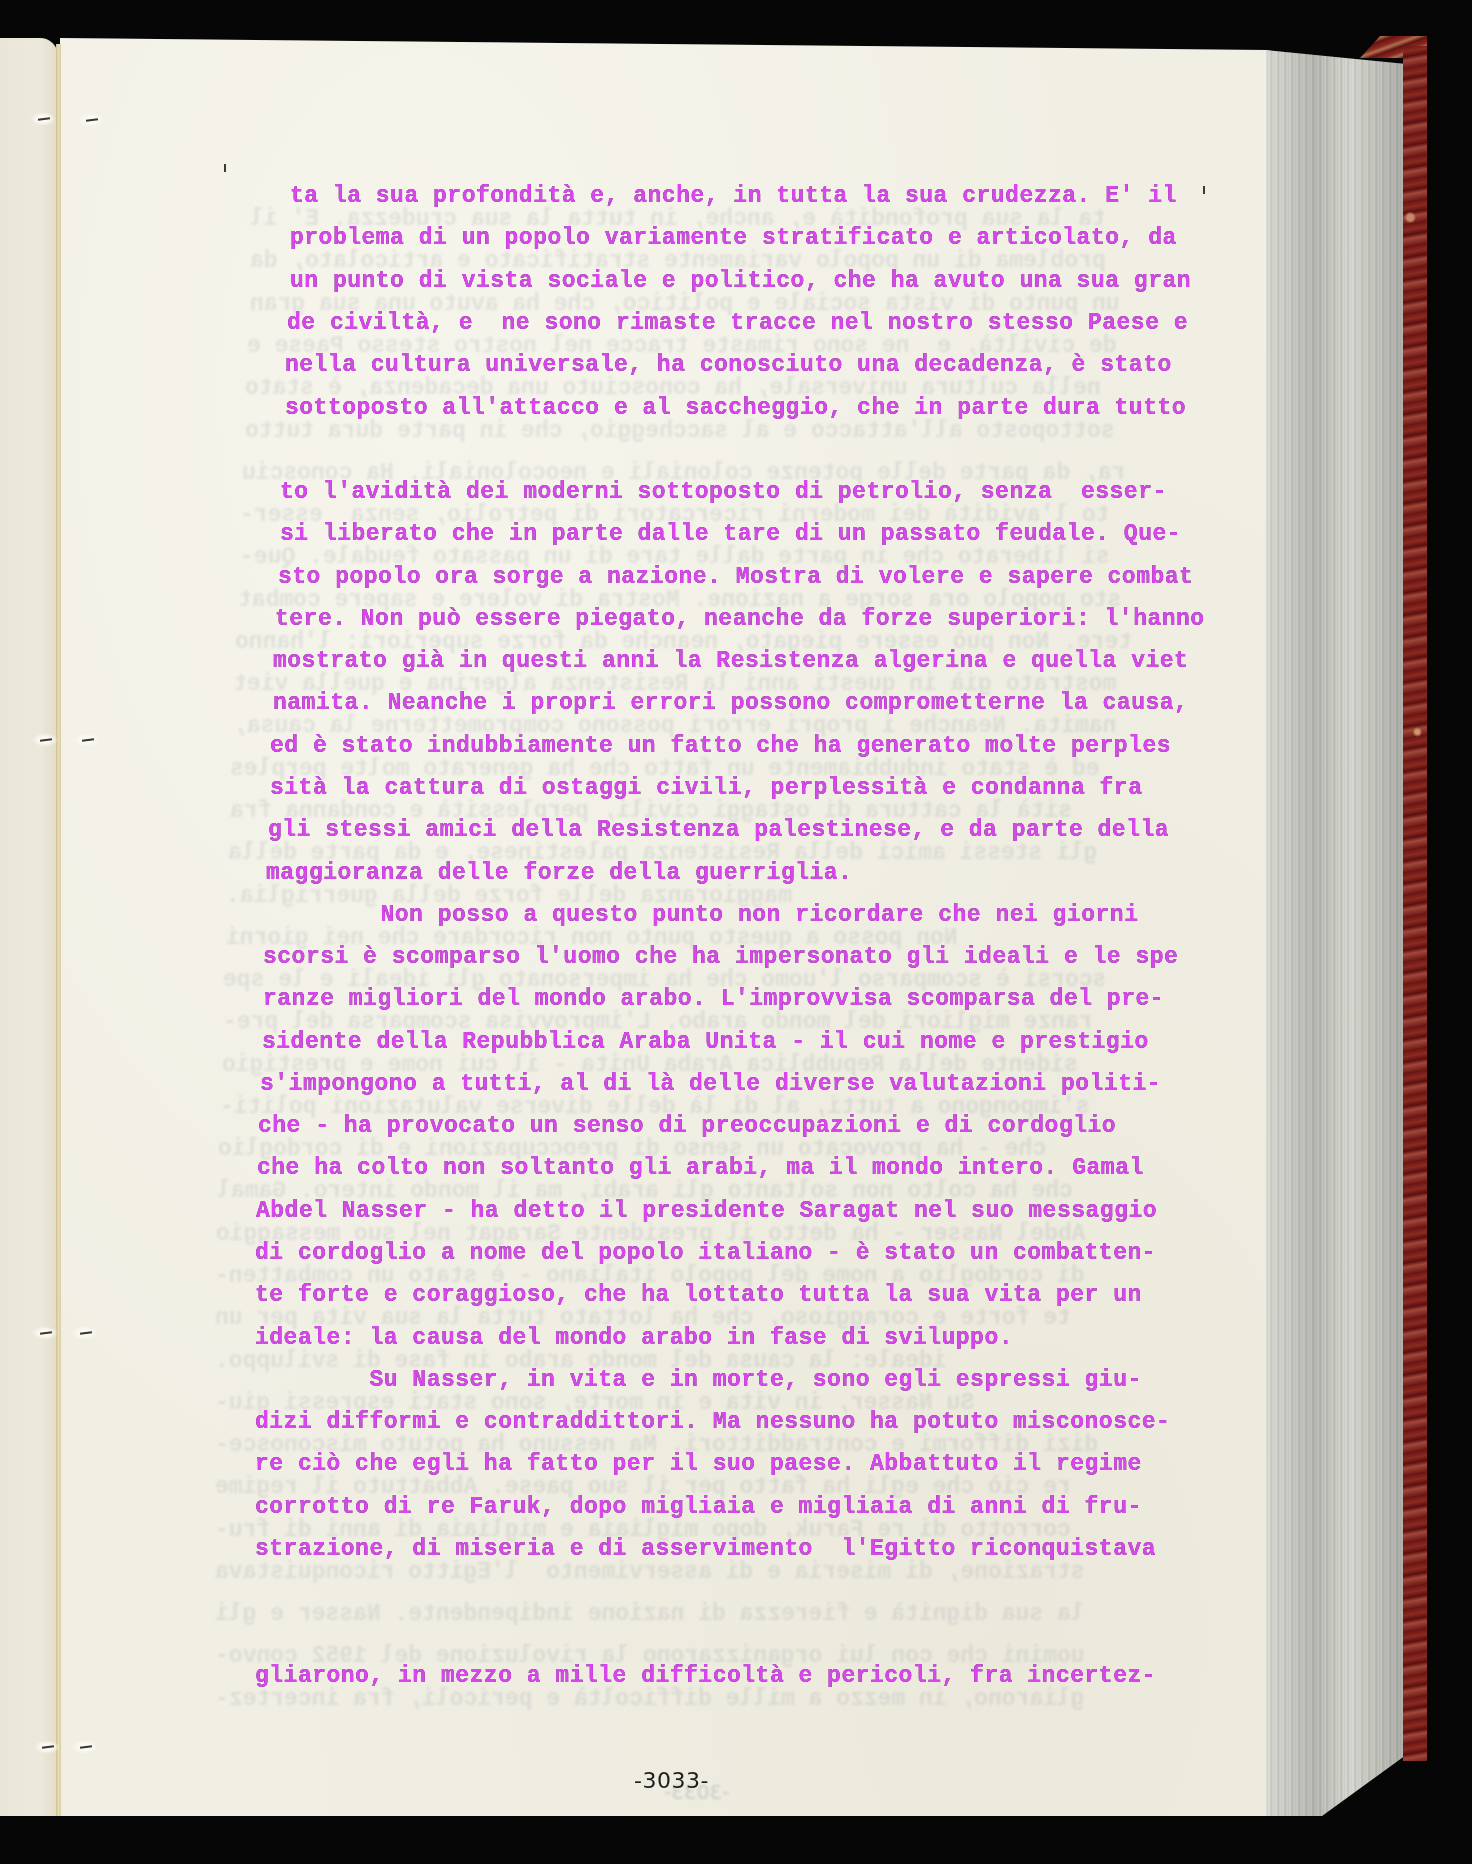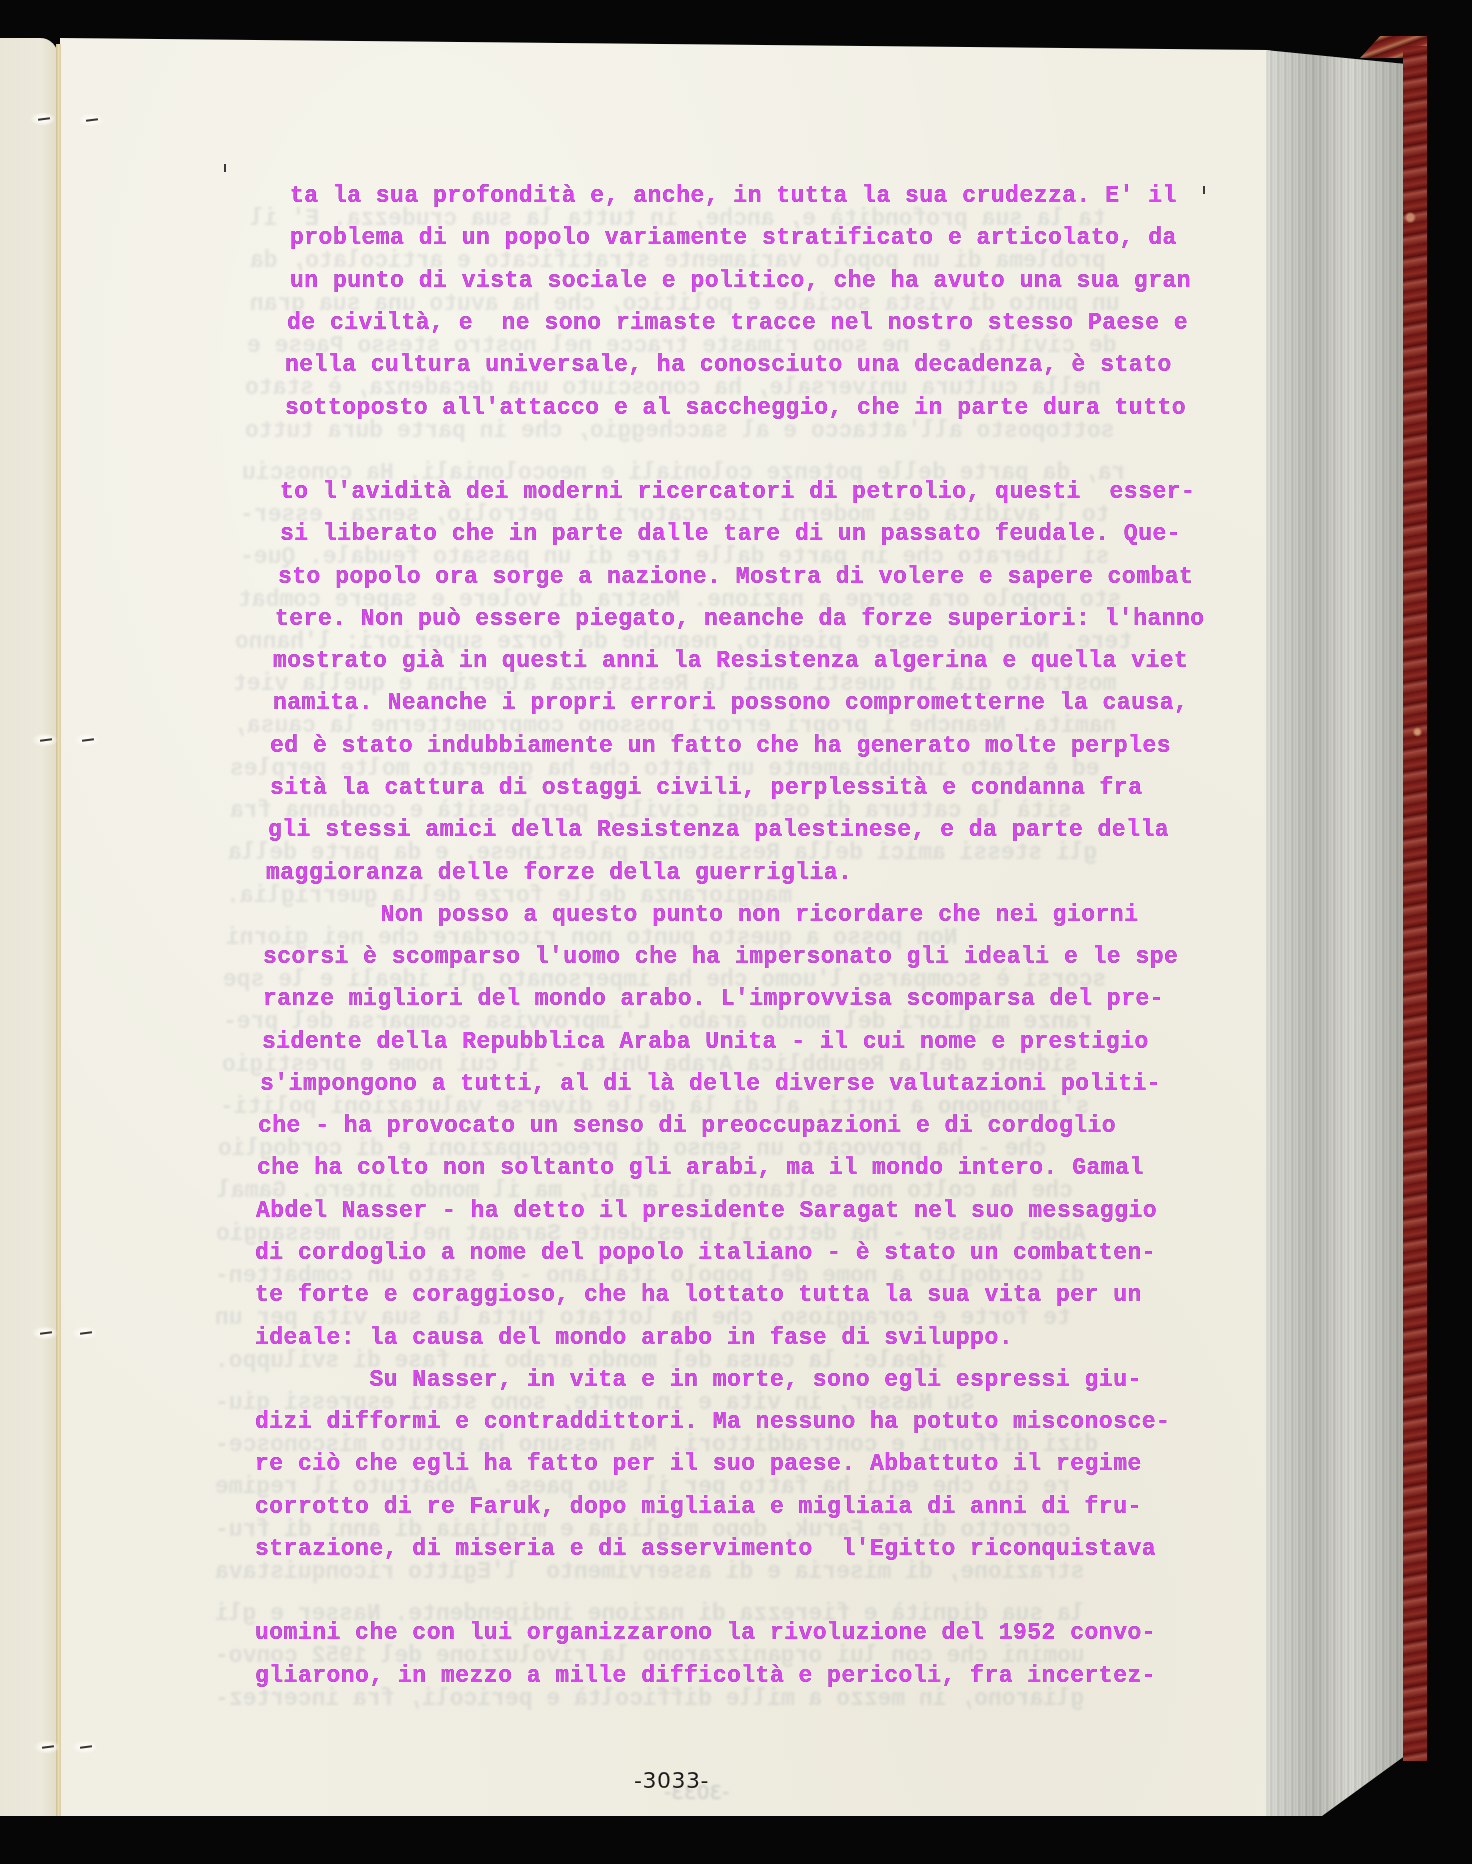--- a/index.html
+++ b/index.html
@@ -209,21 +209,21 @@
       <div class="ghost" style="left: 215px; top: 1643px;">uomini che con lui organizzarono la rivoluzione del 1952 convo-</div>
       <div class="ghost" style="left: 215px; top: 1686px;">gliarono, in mezzo a mille difficoltà e pericoli, fra incertez-</div>
     </div>
   <div class="text-block" id="lines-block">
       <div class="line" style="left: 290px; top: 183px;">ta la sua profondità e, anche, in tutta la sua crudezza. E' il</div>
       <div class="line" style="left: 290px; top: 225px;">problema di un popolo variamente stratificato e articolato, da</div>
       <div class="line" style="left: 290px; top: 268px;">un punto di vista sociale e politico, che ha avuto una sua gran</div>
       <div class="line" style="left: 287px; top: 310px;">de civiltà, e  ne sono rimaste tracce nel nostro stesso Paese e</div>
       <div class="line" style="left: 285px; top: 352px;">nella cultura universale, ha conosciuto una decadenza, è stato</div>
       <div class="line" style="left: 285px; top: 395px;">sottoposto all'attacco e al saccheggio, che in parte dura tutto</div>
-      <div class="line" style="left: 280px; top: 479px;">to l'avidità dei moderni ricercatori di petrolio, questi  esser-</div>
+      <div class="line" style="left: 280px; top: 479px;">to l'avidità dei moderni sottoposto di petrolio, senza  esser-</div>
       <div class="line" style="left: 280px; top: 521px;">si liberato che in parte dalle tare di un passato feudale. Que-</div>
       <div class="line" style="left: 278px; top: 564px;">sto popolo ora sorge a nazione. Mostra di volere e sapere combat</div>
       <div class="line" style="left: 275px; top: 606px;">tere. Non può essere piegato, neanche da forze superiori: l'hanno</div>
       <div class="line" style="left: 273px; top: 648px;">mostrato già in questi anni la Resistenza algerina e quella viet</div>
       <div class="line" style="left: 273px; top: 690px;">namita. Neanche i propri errori possono comprometterne la causa,</div>
       <div class="line" style="left: 270px; top: 733px;">ed è stato indubbiamente un fatto che ha generato molte perples</div>
       <div class="line" style="left: 270px; top: 775px;">sità la cattura di ostaggi civili, perplessità e condanna fra</div>
       <div class="line" style="left: 268px; top: 817px;">gli stessi amici della Resistenza palestinese, e da parte della</div>
       <div class="line" style="left: 266px; top: 860px;">maggioranza delle forze della guerriglia.</div>
       <div class="line" style="left: 266px; top: 902px;">        Non posso a questo punto non ricordare che nei giorni</div>
@@ -235,19 +235,18 @@
       <div class="line" style="left: 257px; top: 1155px;">che ha colto non soltanto gli arabi, ma il mondo intero. Gamal</div>
       <div class="line" style="left: 256px; top: 1198px;">Abdel Nasser - ha detto il presidente Saragat nel suo messaggio</div>
       <div class="line" style="left: 255px; top: 1240px;">di cordoglio a nome del popolo italiano - è stato un combatten-</div>
       <div class="line" style="left: 255px; top: 1282px;">te forte e coraggioso, che ha lottato tutta la sua vita per un</div>
       <div class="line" style="left: 255px; top: 1325px;">ideale: la causa del mondo arabo in fase di sviluppo.</div>
       <div class="line" style="left: 255px; top: 1367px;">        Su Nasser, in vita e in morte, sono egli espressi giu-</div>
       <div class="line" style="left: 255px; top: 1409px;">dizi difformi e contraddittori. Ma nessuno ha potuto misconosce-</div>
       <div class="line" style="left: 255px; top: 1451px;">re ciò che egli ha fatto per il suo paese. Abbattuto il regime</div>
       <div class="line" style="left: 255px; top: 1494px;">corrotto di re Faruk, dopo migliaia e migliaia di anni di fru-</div>
       <div class="line" style="left: 255px; top: 1536px;">strazione, di miseria e di asservimento  l'Egitto riconquistava</div>
-      <div class="line" style="left: 255px; top: 1620px;">uomini che con lui organizzarono la rivoluzione del 1952 convo-</div>
       <div class="line" style="left: 255px; top: 1663px;">gliarono, in mezzo a mille difficoltà e pericoli, fra incertez-</div>
     </div>
 
   <div class="page-number-ghost">-3033-</div>
   <div class="page-number">-3033-</div>
 </div>
 
 </body></html>

